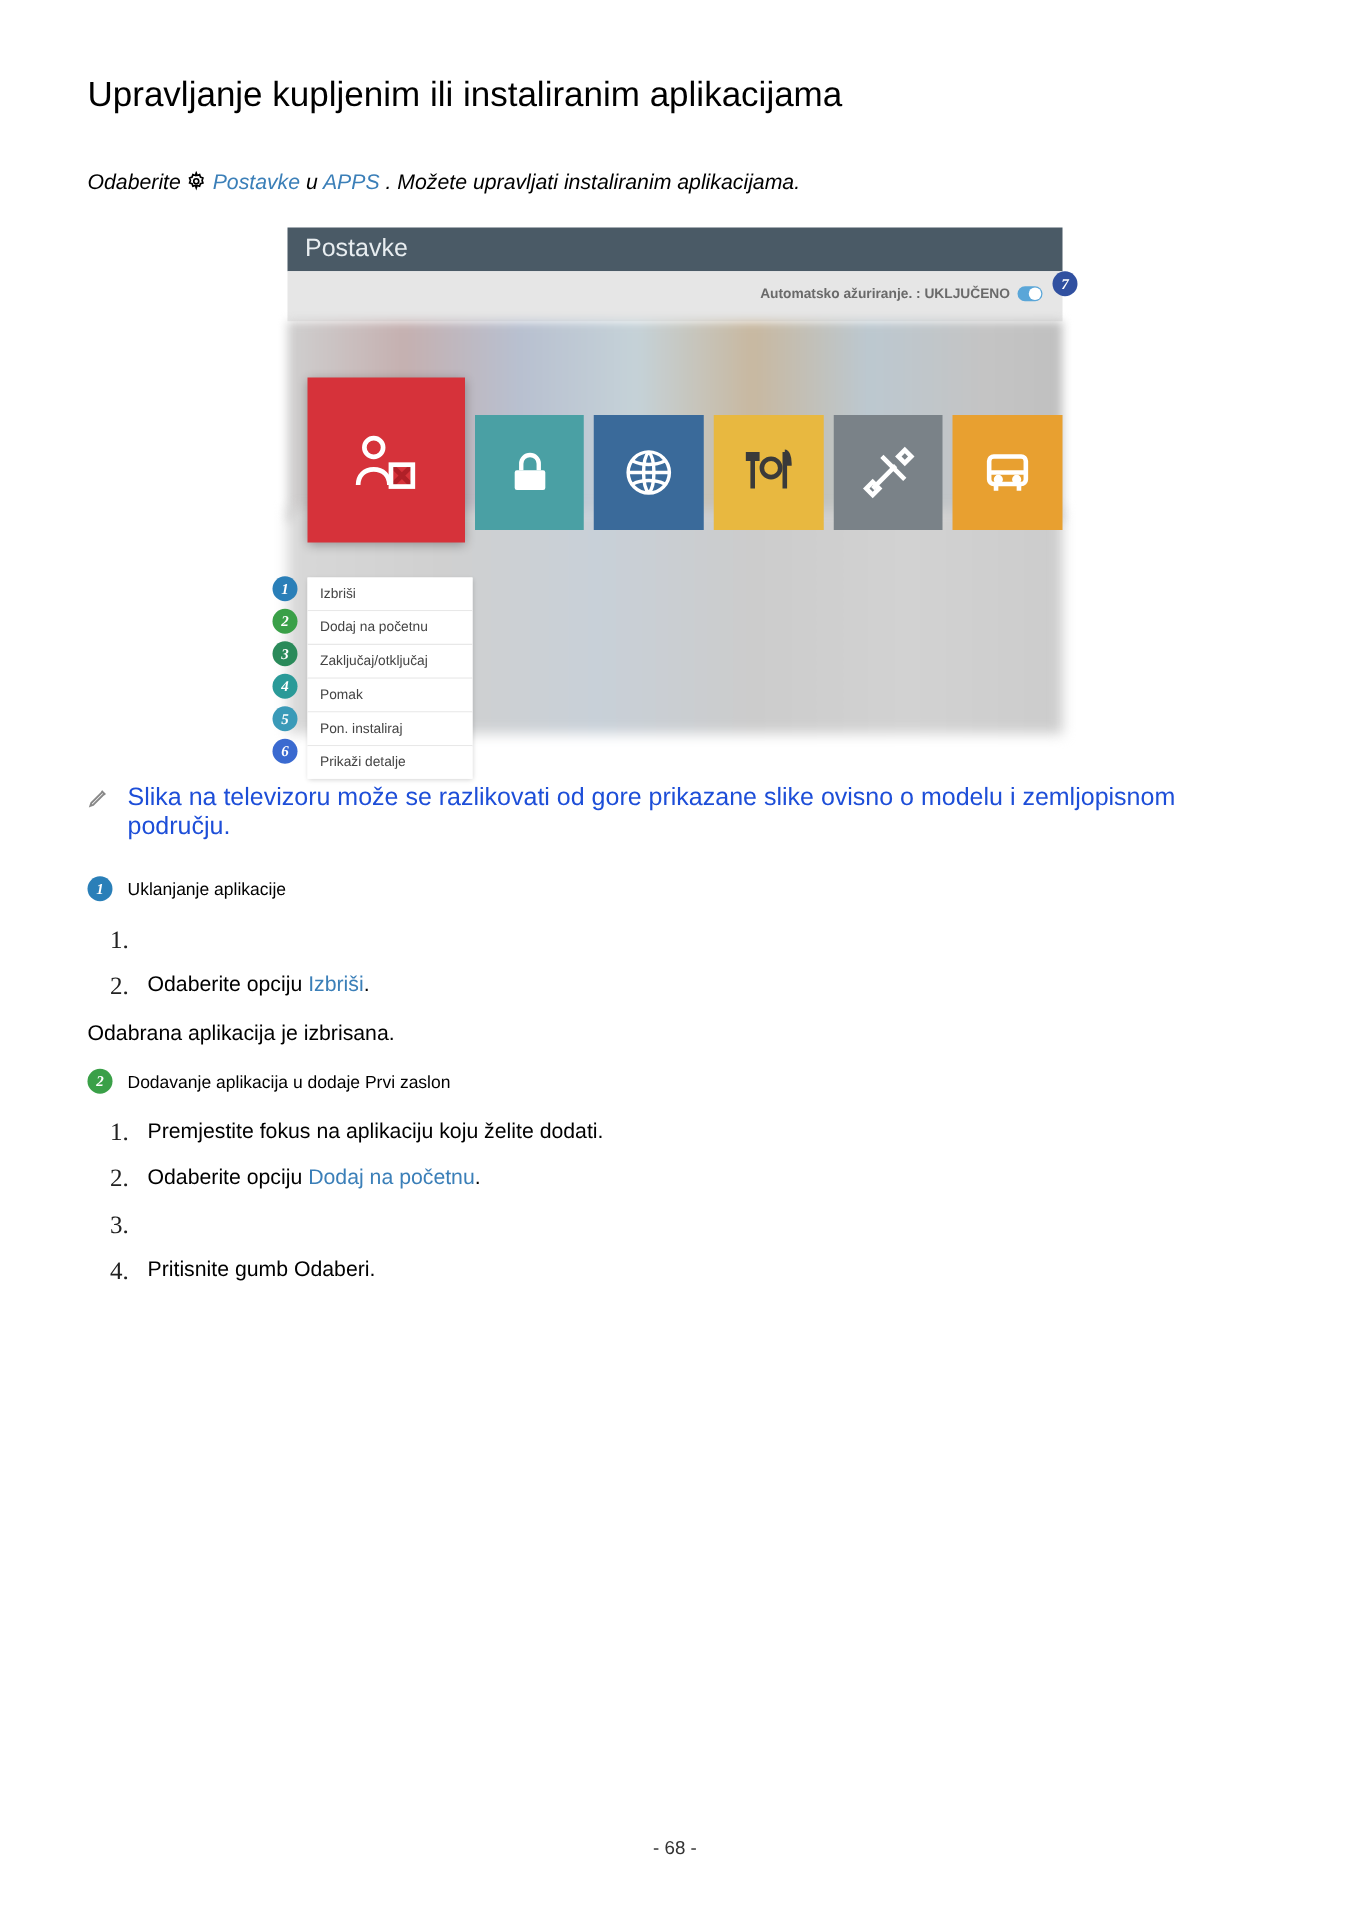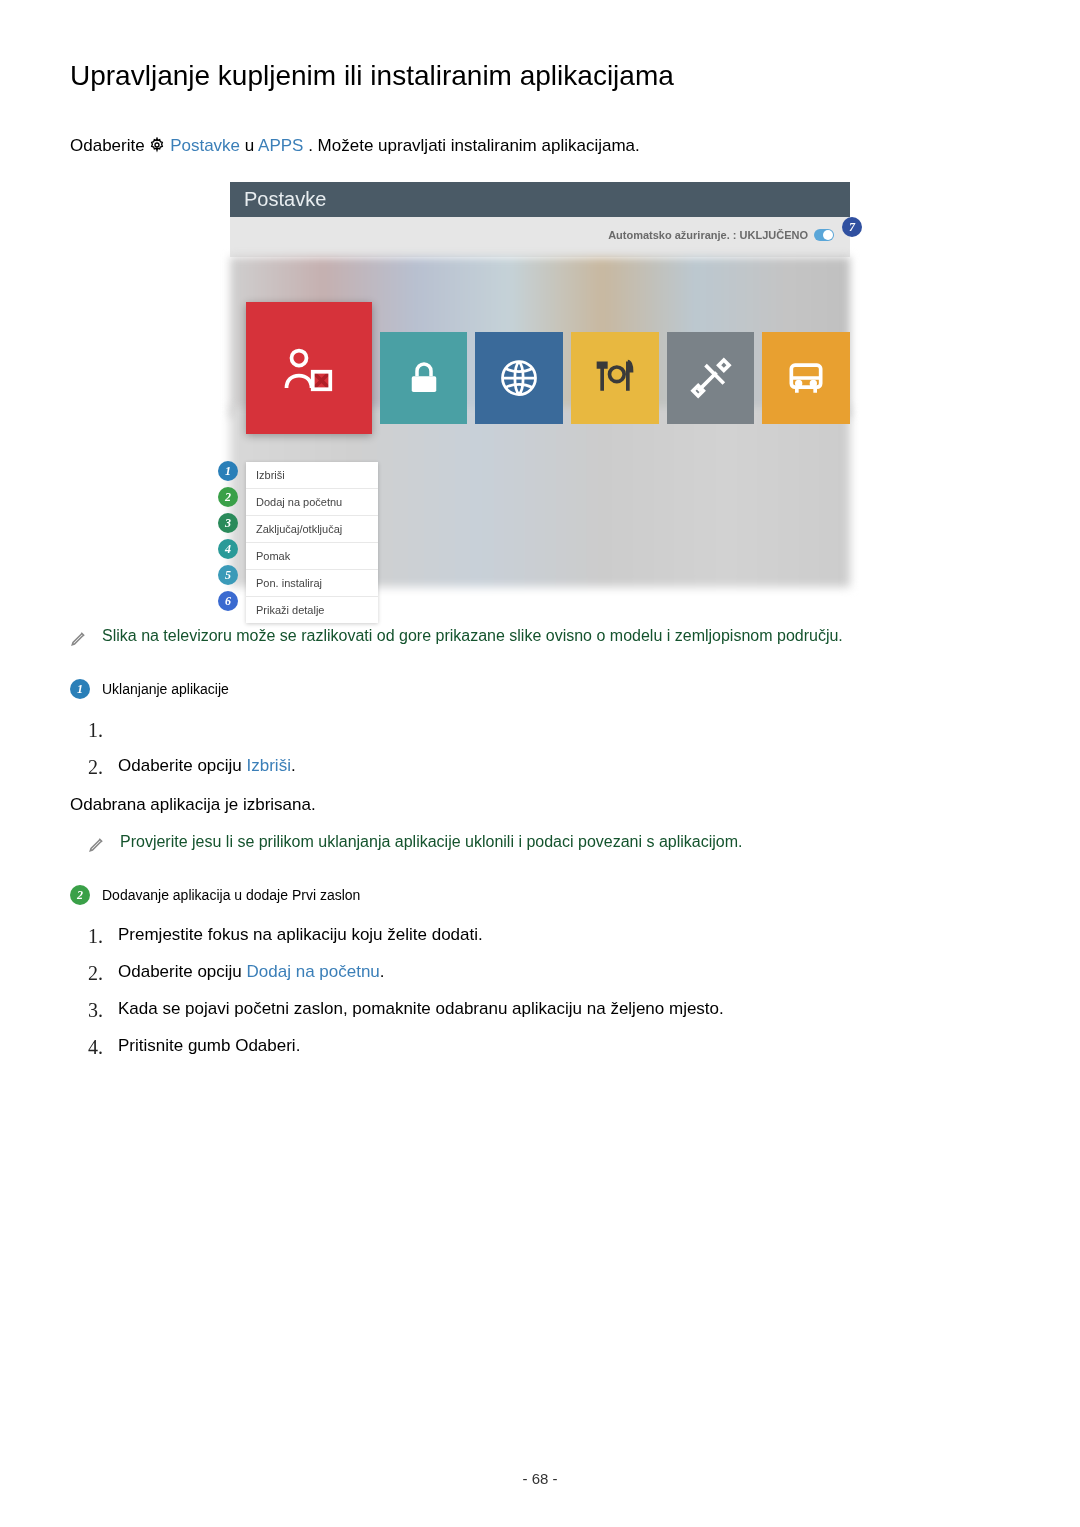--- a/index.html
+++ b/index.html
@@ -17,20 +17,21 @@
   h2.main-title {
     font-size: 28px;
     font-weight: 400;
     color: #000;
     margin-bottom: 44px;
   }
   .intro {
     font-size: 17px;
     color: #000;
     margin-bottom: 24px;
+    font-style: italic;
   }
   .intro .gear {
     display: inline-block;
     vertical-align: -2px;
   }
   .link-blue { color: #3b7fb8; }
   
   .ss-panel {
     width: 620px;
     margin: 0 auto 40px auto;
@@ -169,21 +170,21 @@
   }
 
   
   .note-row {
     display: flex;
     gap: 14px;
     margin-bottom: 28px;
     align-items: flex-start;
   }
   .note-row .pencil { flex-shrink: 0; margin-top: 2px; }
-  .note-text { font-size: 16px; color: #14532d; }
+  .note-text { font-size: 20px; color: #1d4ed8; }
 
   
   .section-head {
     display: flex;
     align-items: center;
     gap: 12px;
     margin-bottom: 20px;
   }
   .section-head h3 {
     font-size: 14px;
@@ -336,47 +337,38 @@
         <span class="num">1.</span>
       </li>
     <li>
         <span class="num">2.</span>
       <span>
         <span>Odaberite opciju </span><span class="link-blue">Izbriši</span><span>.</span>
       </span>
     </li>
   </ol>
   <p class="result-text">Odabrana aplikacija je izbrisana.</p>
-  <div class="note-row" style="padding-left:18px;">
-    <span class="pencil">
-      <svg width="18" height="18" viewBox="0 0 24 24" fill="none" stroke="#888" stroke-width="2">
-          <path d="M3 21l3-1 12-12-2-2L4 18l-1 3zM15 5l4 4"></path>
-        </svg>
-    </span>
-    <span class="note-text">Provjerite jesu li se prilikom uklanjanja aplikacije uklonili i podaci povezani s aplikacijom.</span>
-  </div>
 
   <div class="section-head">
     <div class="callout c-green">2</div>
     <h3>Dodavanje aplikacija u dodaje Prvi zaslon</h3>
   </div>
   <ol class="olist">
     <li>
         <span class="num">1.</span>
         <span>Premjestite fokus na aplikaciju koju želite dodati.</span>
       </li>
     <li>
         <span class="num">2.</span>
       <span>
         <span>Odaberite opciju </span><span class="link-blue">Dodaj na početnu</span><span>.</span>
       </span>
     </li>
     <li>
         <span class="num">3.</span>
-        <span>Kada se pojavi početni zaslon, pomaknite odabranu aplikaciju na željeno mjesto.</span>
       </li>
     <li>
         <span class="num">4.</span>
         <span>Pritisnite gumb Odaberi.</span>
       </li>
   </ol>
 
 </div>
 
 <div class="page-num">- 68 -</div>

